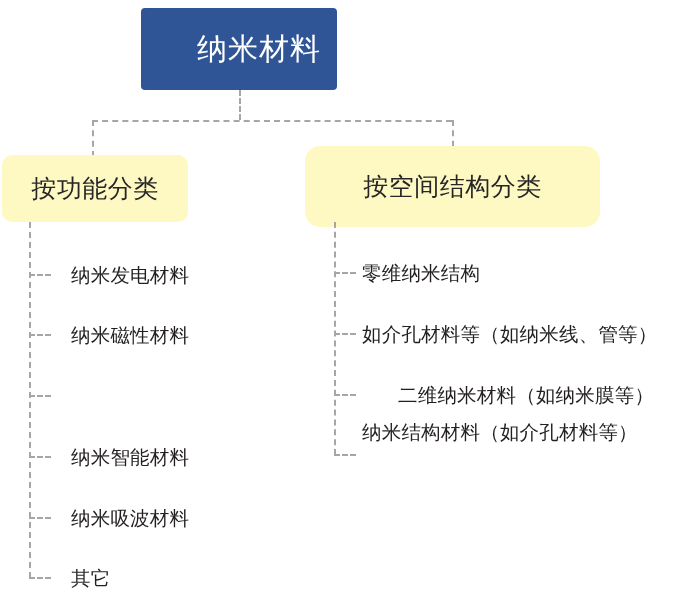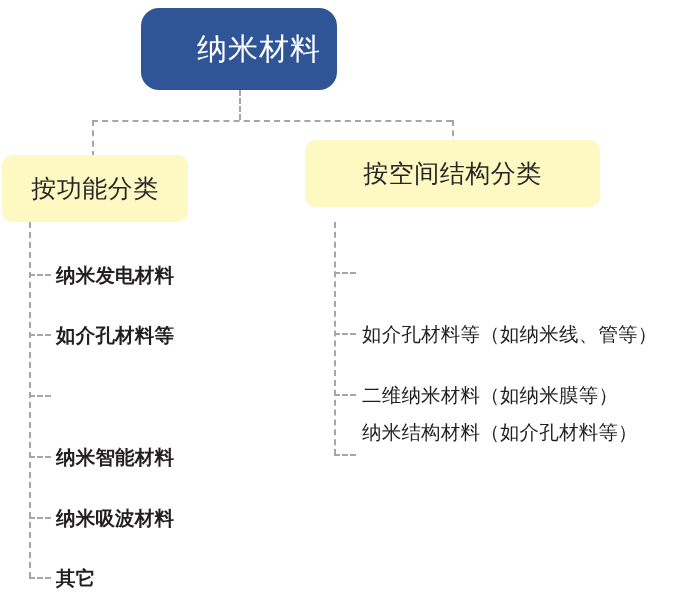--- a/index.html
+++ b/index.html
@@ -28,56 +28,57 @@
     justify-content: center;
     text-align: center;
     white-space: nowrap;
   }
   .node-root {
     left: 141px;
     top: 8px;
     width: 196px;
     height: 82px;
     background: #2F5597;
-    border-radius: 18px;
+    border-radius: 4px;
     color: #FFFFFF;
     font-size: 30px;
     letter-spacing: 1px;
     padding-left: 40px;
   }
   .node-branch {
     background: #fef9c3;
     border-radius: 10px;
     color: #262626;
     font-size: 25px;
     letter-spacing: 0.5px;
   }
   .node-branch-left {
     left: 2px;
     top: 155px;
     width: 186px;
     height: 67px;
   }
   .node-branch-right {
     left: 305px;
-    top: 140px;
+    top: 146px;
     width: 295px;
-    height: 67px;
+    height: 81px;
+    border-radius: 15px;
   }
 
   
   .leaf {
     position: absolute;
     font-size: 19.5px;
     color: #231F20;
     white-space: nowrap;
     transform: translateY(-50%);
     letter-spacing: 0.2px;
   }
-  .leaf-left { left: 56px; font-weight: bold; }
+  .leaf-left { left: 71px; }
   .leaf-right { left: 362px; }
   .v-line {
     position: absolute;
     width: 0;
     border-left: 2px dashed #A6A6A6;
   }
   .h-line {
     position: absolute;
     height: 0;
     border-top: 2px dashed #A6A6A6;
@@ -117,29 +118,30 @@
   <div class="v-line" style="left:29px; top:222px; height:356px;"></div>
 
   <div class="stub" style="left:29px; top:275px; width:22px;"></div>
   <div class="stub" style="left:29px; top:335px; width:22px;"></div>
   <div class="stub" style="left:29px; top:396px; width:22px;"></div>
   <div class="stub" style="left:29px; top:457px; width:22px;"></div>
   <div class="stub" style="left:29px; top:518px; width:22px;"></div>
   <div class="stub" style="left:29px; top:578px; width:22px;"></div>
 
   <div class="leaf leaf-left" style="top:275px;">纳米发电材料</div>
-  <div class="leaf leaf-left" style="top:335px;">如介孔材料等</div>
+  <div class="leaf leaf-left" style="top:335px;">纳米磁性材料</div>
   <div class="leaf leaf-left" style="top:457px;">纳米智能材料</div>
   <div class="leaf leaf-left" style="top:518px;">纳米吸波材料</div>
   <div class="leaf leaf-left" style="top:578px;">其它</div>
 
   <div class="v-line" style="left:334px; top:222px; height:233px;"></div>
 
   <div class="stub" style="left:334px; top:273px; width:22px;"></div>
   <div class="stub" style="left:334px; top:334px; width:22px;"></div>
   <div class="stub" style="left:334px; top:395px; width:22px;"></div>
   <div class="stub" style="left:334px; top:455px; width:22px;"></div>
 
+  <div class="leaf leaf-right" style="top:273px;">零维纳米结构</div>
   <div class="leaf leaf-right" style="top:334px;">如介孔材料等（如纳米线、管等）</div>
-  <div class="leaf leaf-right" style="top:395px;">二维纳米材料（如纳米膜等）</div>
+  <div class="leaf leaf-right" style="top:395px;margin-left:36px;">二维纳米材料（如纳米膜等）</div>
   <div class="leaf leaf-right" style="top:432px;">纳米结构材料（如介孔材料等）</div>
 
 </div>
 
 </body></html>

